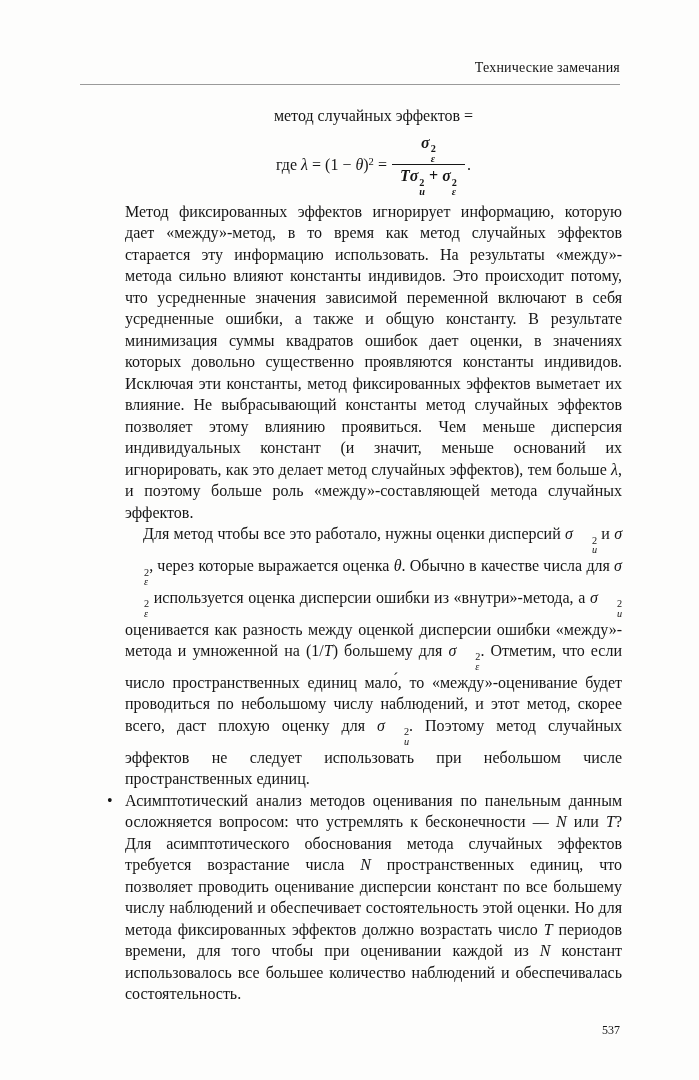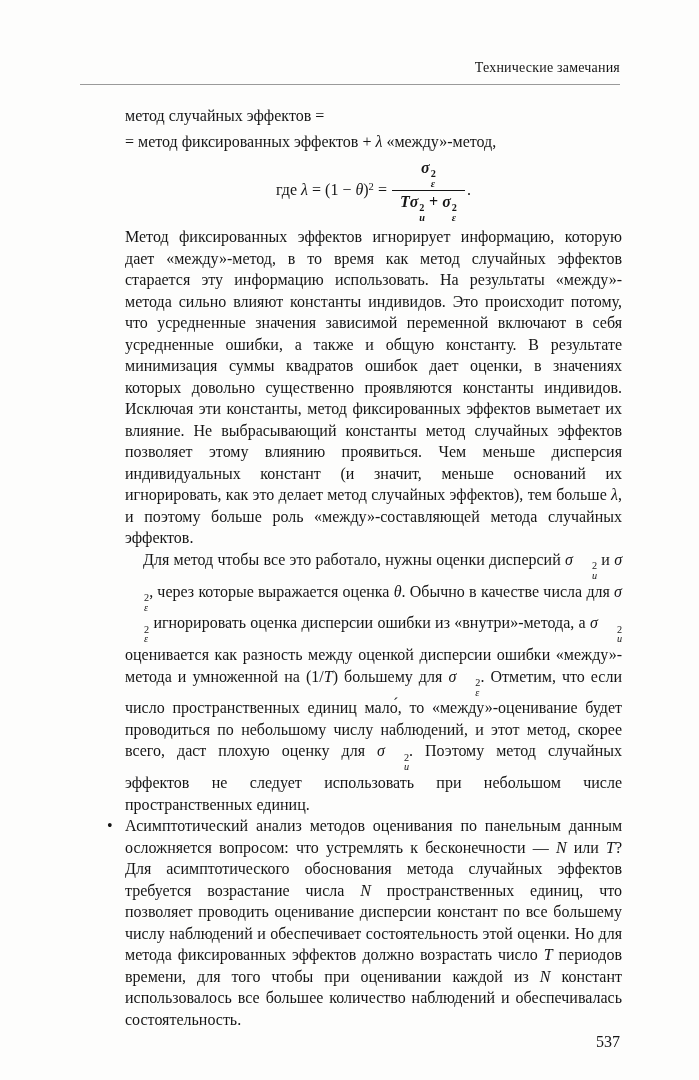--- a/index.html
+++ b/index.html
@@ -39,21 +39,21 @@
     font-size: 16px;
     line-height: 21.5px;
     text-align: justify;
     hyphens: auto;
     -webkit-hyphens: auto;
   }
 
   .para { margin: 0; }
   .para.indent { text-indent: 18px; }
 
-  .eq-line { margin: 4px 0; }
+  .eq-line { text-align: center; margin: 4px 0; }
 
   .formula-line {
     display: flex;
     align-items: center;
     justify-content: center;
     margin: 6px 0 4px;
   }
 
   .frac {
     display: inline-block;
@@ -67,22 +67,22 @@
     border-bottom: 1.4px solid #151515;
     padding: 0 8px 1px;
   }
   .frac-den { display: block; padding: 1px 8px 0; }
 
   .bullet-para { position: relative; }
   .bullet-marker { position: absolute; left: -18px; top: 0; }
 
   .page-number {
     position: absolute;
-    right: 79px; bottom: 29px;
-    font-size: 16px;
+    right: 79px; bottom: 42px;
+    font-size: 12px;
   }
 
   
   .r-i  { font-style: italic; }
   .r-b  { font-weight: bold; font-style: italic; }
   .r-bn { font-weight: bold; }
   .r-sup { font-size: 0.66em; vertical-align: 0.45em; line-height: 0; }
 
   
   .stk {
@@ -105,21 +105,20 @@
     <span>Технические замечания</span>
   </div>
 
   <hr class="head-rule">
 
   <div class="body-text">
 
 
     <div class="eq-line"><span>метод случайных эффектов =</span></div>
 
-    <div class="eq-line"><span>= метод фиксированных эффектов + </span><span class="r-i">λ</span><span> «между»-метод,</span></div>
 
     <div class="formula-line">
       <span><span>где </span><span class="r-i">λ</span><span> = (1 − </span><span class="r-i">θ</span><span>)</span><span class="r-sup">2</span><span> = </span></span>
       <span class="frac">
         <span class="frac-num"><span class="r-b">σ<span class="stk">
                 <span class="stk-t">2</span>
                 <span class="stk-b">ε</span>
               </span></span></span>
         <span class="frac-den"><span class="r-b">T</span><span class="r-b">σ<span class="stk">
                 <span class="stk-t">2</span>
@@ -136,21 +135,21 @@
 
     <p class="para indent"><span>Для метод чтобы все это работало, нужны оценки дисперсий </span><span class="r-i">σ<span class="stk">
             <span class="stk-t">2</span>
             <span class="stk-b">u</span>
           </span></span><span> и </span><span class="r-i">σ<span class="stk">
             <span class="stk-t">2</span>
             <span class="stk-b">ε</span>
           </span></span><span>, через которые выражается оценка </span><span class="r-i">θ</span><span>. Обычно в качестве числа для </span><span class="r-i">σ<span class="stk">
             <span class="stk-t">2</span>
             <span class="stk-b">ε</span>
-          </span></span><span> игнорировать оценка дисперсии ошибки из «внутри»-метода, а </span><span class="r-i">σ<span class="stk">
+          </span></span><span> используется оценка дисперсии ошибки из «внутри»-метода, а </span><span class="r-i">σ<span class="stk">
             <span class="stk-t">2</span>
             <span class="stk-b">u</span>
           </span></span><span> оценивается как разность между оценкой дисперсии ошибки «между»-метода и умноженной на (1/</span><span class="r-i">T</span><span>) большему для </span><span class="r-i">σ<span class="stk">
             <span class="stk-t">2</span>
             <span class="stk-b">ε</span>
           </span></span><span>. Отметим, что если число пространственных единиц мало́, то «между»-оценивание будет проводиться по небольшому числу наблюдений, и этот метод, скорее всего, даст плохую оценку для </span><span class="r-i">σ<span class="stk">
             <span class="stk-t">2</span>
             <span class="stk-b">u</span>
           </span></span><span>. Поэтому метод случайных эффектов не следует использовать при небольшом числе пространственных единиц.</span></p>
 

